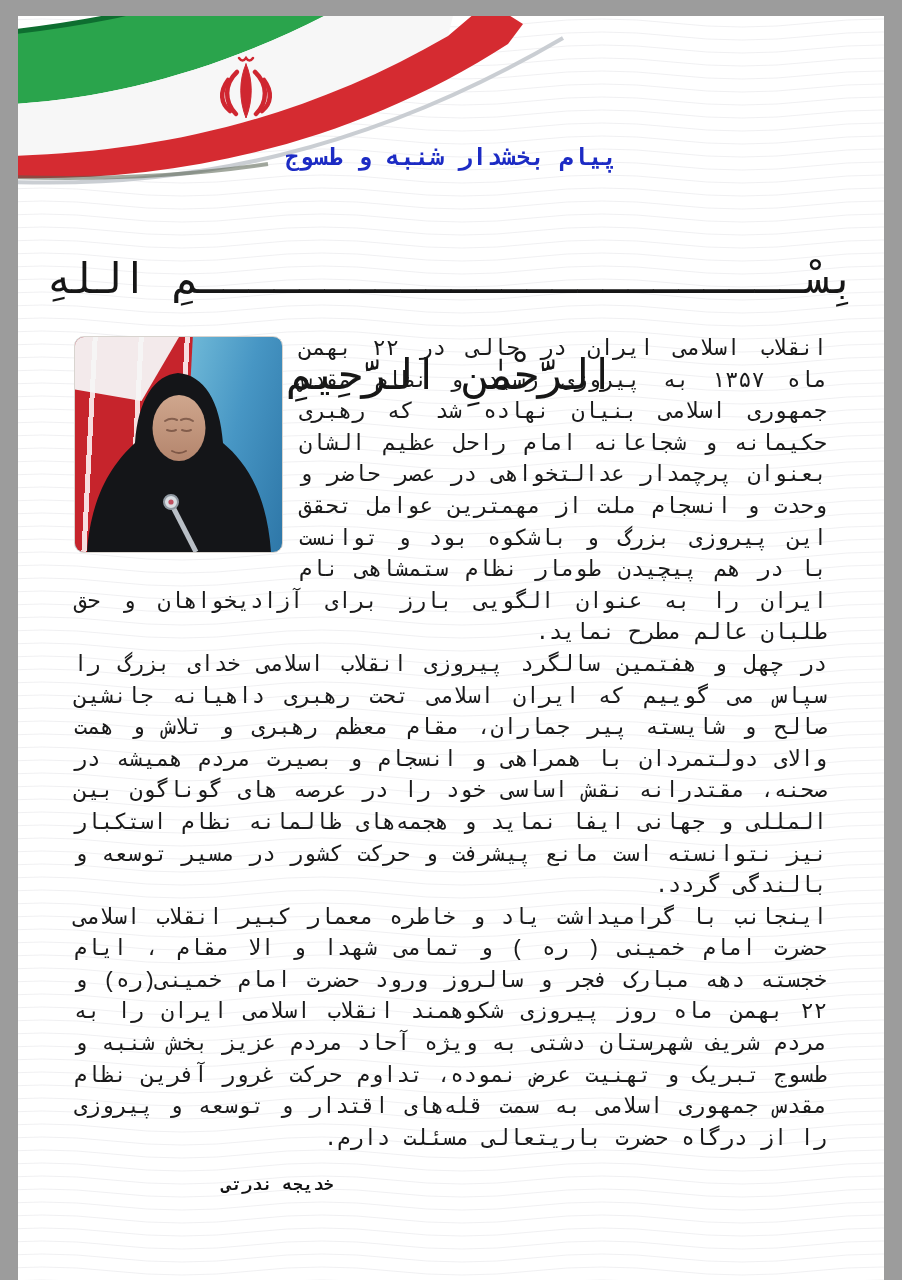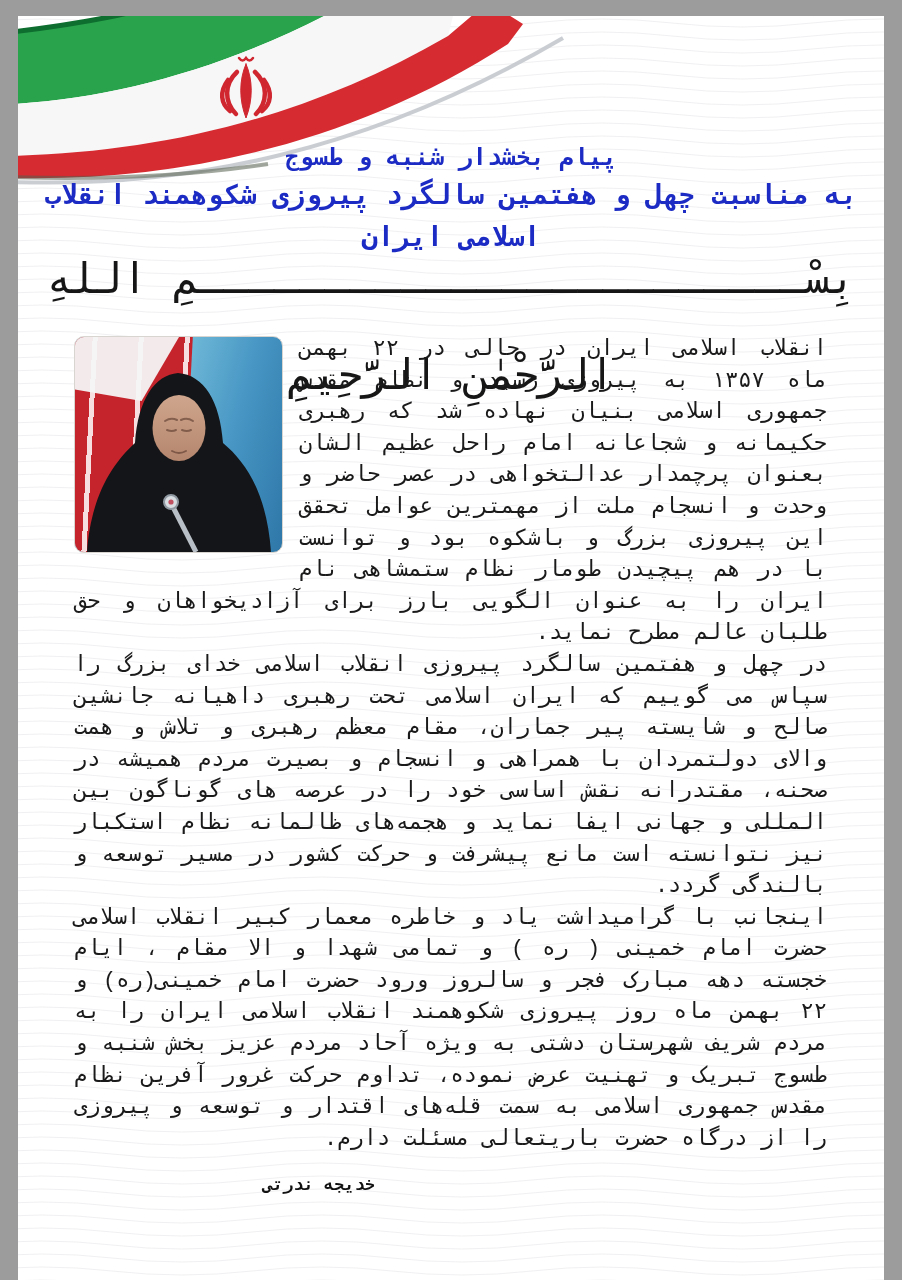--- a/index.html
+++ b/index.html
@@ -46,21 +46,21 @@
       repeating-linear-gradient(90deg,rgba(255,255,255,0) 0 22px,rgba(255,255,255,.85) 22px 27px,rgba(255,255,255,0) 27px 46px);
   }
   .ph-white-wedge{
     position:absolute;left:0;top:0;width:104px;height:64px;
     background:rgba(246,246,246,.95);
     clip-path:polygon(0 0,100% 0,64% 100%,0 82%);
   }
   .ph-svg{position:absolute;inset:0;}
   .signature{
     width:195px;margin:18px 452px 0 auto;
-    font-weight:bold;color:#111;
+    text-align:center;font-weight:bold;color:#111;
   }
   .signature .name{font-size:17px;line-height:26px;}
   .signature .role{font-size:16px;line-height:24px;}
 </style>
 </head>
 <body>
 
 <div class="page">
 
   <svg class="bg-waves" width="902" height="1280" viewBox="0 0 902 1280" aria-hidden="true">
@@ -86,21 +86,20 @@
       <path d="M -9 -20 C -22 -8 -22 10 -10 22"></path>
       <path d="M 9 -20 C 22 -8 22 10 10 22"></path>
       <path d="M -18 -12 C -27 0 -25 12 -16 19"></path>
       <path d="M 18 -12 C 27 0 25 12 16 19"></path>
       <path d="M -7 -34 q 3.5 5 7 0 q 3.5 5 7 0" stroke-width="2.5"></path>
     </g>
   </svg>
 
   <div class="header">
     <div class="l1">پیام بخشدار شنبه و طسوج</div>
-    <div class="l2">به مناسبت چهل و هفتمین سالگرد پیروزی شکوهمند انقلاب اسلامی ایران</div>
   </div>
 
   <div class="bismillah">بِسْــــــــــــــــــــــــمِ اللهِ الرَّحْمٰنِ الرَّحِيمِ</div>
 
   <div class="content">
 
     <div class="photo">
       <div class="ph-flag"></div>
       <div class="ph-white-wedge"></div>
       <svg class="ph-svg" width="207" height="215" viewBox="0 0 207 215" aria-hidden="true">

